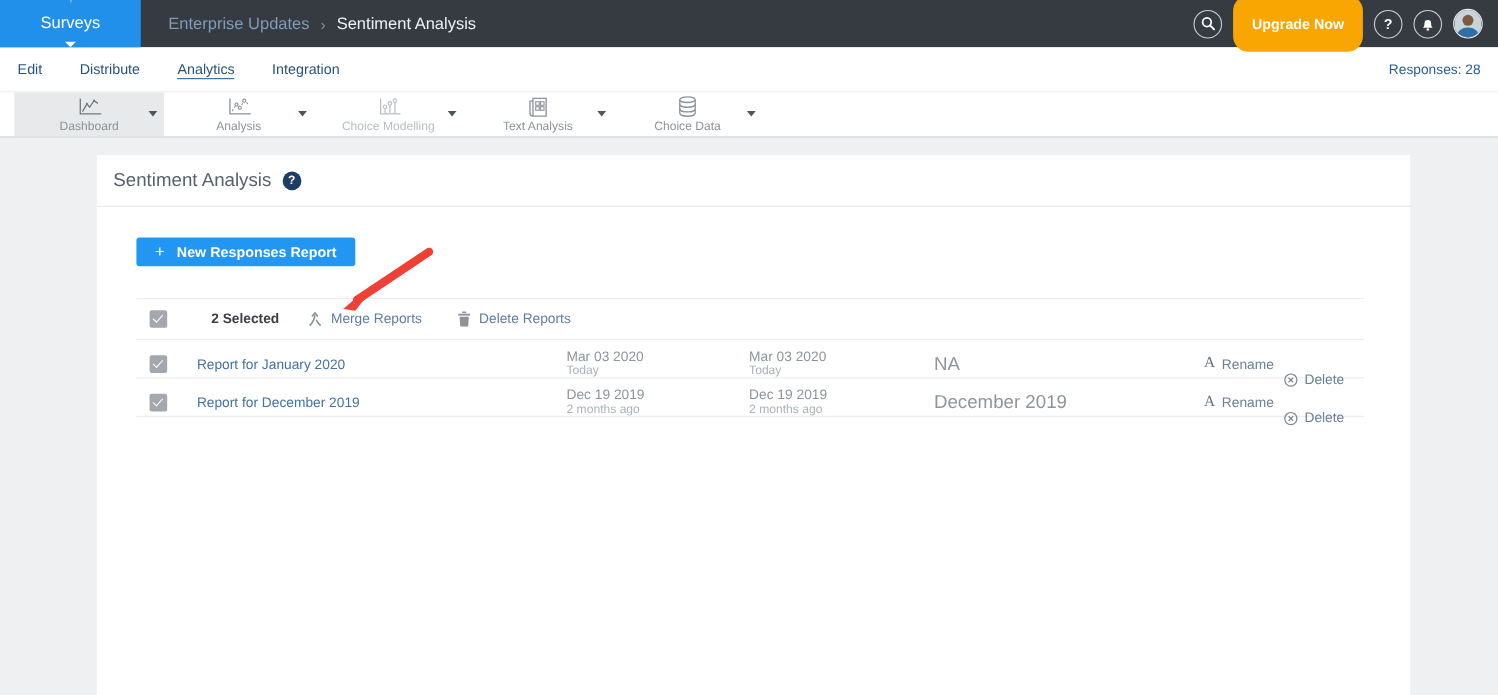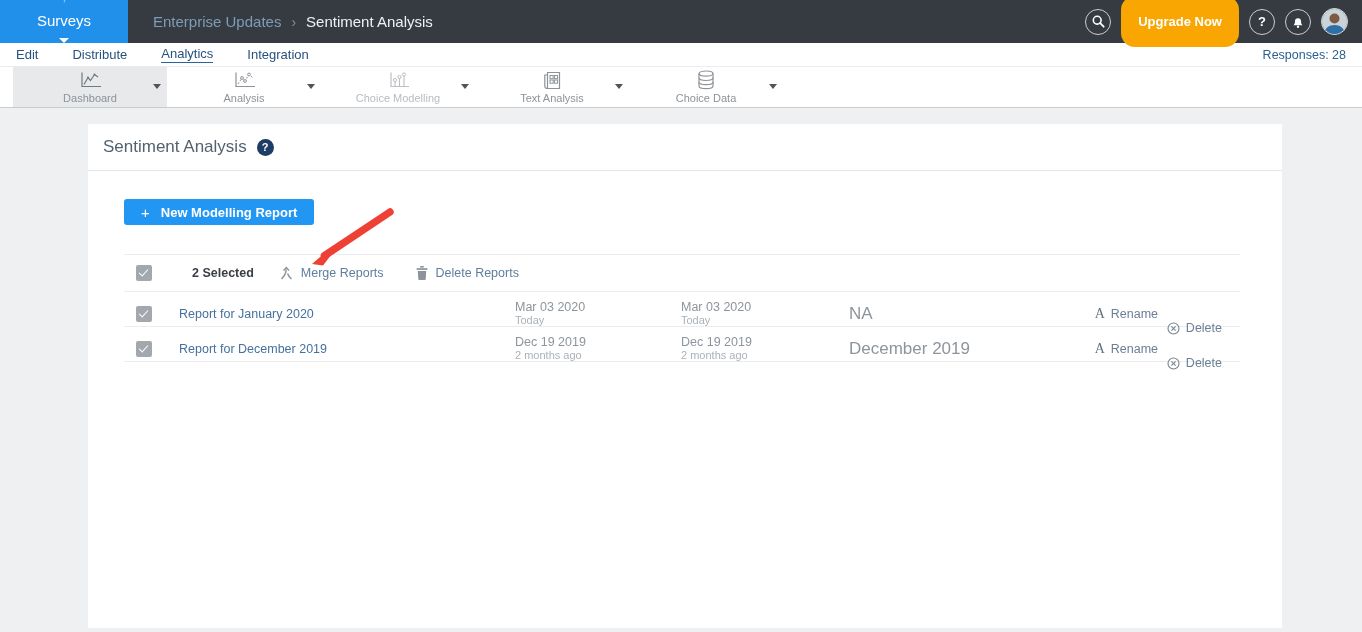--- a/index.html
+++ b/index.html
@@ -19,29 +19,29 @@
   .bc-current { color:#eef1f3; }
   .header-right { margin-left:auto; display:flex; align-items:center; gap:10px; margin-right:14px; }
   .circle-btn { width:26px; height:26px; border-radius:50%; border:1.5px solid #ccced0;
     display:flex; align-items:center; justify-content:center; cursor:pointer; color:#fff; }
   .circle-btn.q { font-size:13px; font-weight:bold; }
   .upgrade { background:#f9a602; color:#fff; font-size:13px; font-weight:bold; border:none;
     border-radius:14px; padding:18px 17px; cursor:pointer; }
   .avatar { width:27px; height:27px; border-radius:50%; border:1.5px solid #e8eaec; overflow:hidden; cursor:pointer; }
 
   
-  .surveynav { height:24px; background:#fff; display:flex; align-items:center; padding:0 16px;
+  .surveynav { height:41px; background:#fff; display:flex; align-items:center; padding:0 16px;
     border-bottom:1px solid #ececee; }
   .surveynav .item { font-size:13px; color:#27527d; margin-right:34px; cursor:pointer; padding-bottom:1px; }
   .surveynav .item.active { border-bottom:1.5px solid #2a6496; }
   .responses { margin-left:auto; font-size:12.5px; color:#2a5f8f; }
 
   
   .toolbar { height:41px; background:#fff; border-bottom:1px solid #c8ccce; display:flex; padding-left:13px; }
-  .tool { width:154px; height:40px; position:relative; display:flex; flex-direction:column;
+  .tool { width:136px; height:40px; position:relative; display:flex; flex-direction:column;
     align-items:center; justify-content:center; gap:2px; cursor:pointer; }
   .tool.selected { background:#e7e9ea; }
   .tool-label { font-size:11px; color:#8d939a; }
   .tool.disabled .tool-label { color:#b7bdc2; }
   .tool-caret { position:absolute; right:6px; top:17px; width:0; height:0; cursor:pointer;
     border-left:4.5px solid transparent; border-right:4.5px solid transparent; border-top:5px solid #4e555b; }
 
   
   .page { height:520px; padding-top:16px; }
   .panel { position:relative; margin-left:88px; width:1194px; height:504px; background:#fff; }
@@ -194,21 +194,21 @@
   <div class="panel">
 
     <div class="panel-header">
       <span class="panel-title">Sentiment Analysis</span>
       <span class="title-help">?</span>
     </div>
 
     <div class="panel-body">
       <button class="btn-new">
         <span class="plus">+</span>
-        <span>New Modelling Report</span>
+        <span>New Responses Report</span>
       </button>
 
       <div class="rtable">
 
         <div class="sel-bar">
           <div class="cb-cell">
             <div class="cb"></div>
           </div>
           <span class="sel-count">2 Selected</span>
           <div class="bulk-act">

